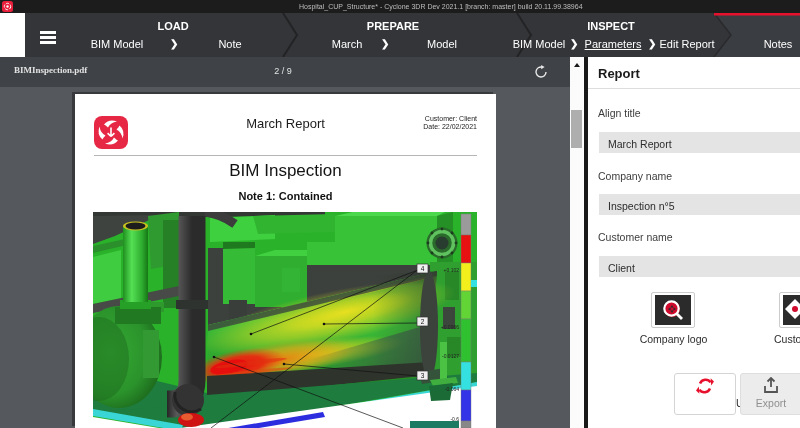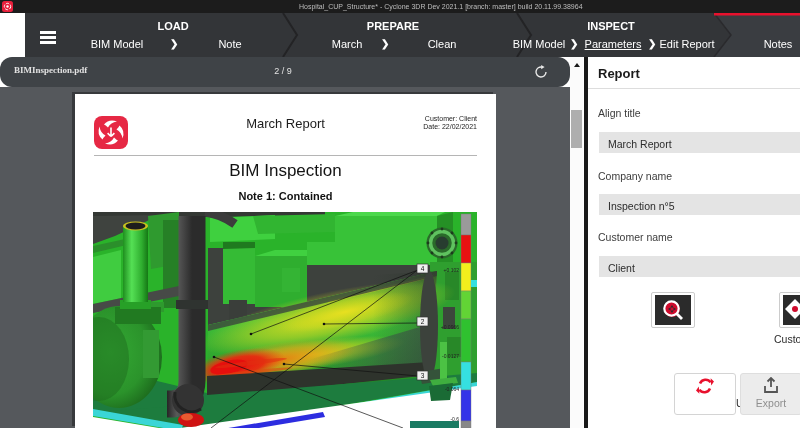--- a/index.html
+++ b/index.html
@@ -35,30 +35,30 @@
   <div class="abs" style="left:108px;top:7px;width:80px;text-align:center;font-size:11px;font-weight:600;color:#fff;">LOAD</div>
   <div class="abs" style="left:328px;top:7px;width:80px;text-align:center;font-size:11px;font-weight:600;color:#fff;">PREPARE</div>
   <div class="abs" style="left:546px;top:7px;width:80px;text-align:center;font-size:11px;font-weight:600;color:#fff;">INSPECT</div>
   <div class="abs" style="left:782px;top:7px;width:80px;text-align:left;font-size:12px;font-weight:700;color:#fff;">DELIVER</div>
 
   <div class="abs" style="left:52px;top:25px;width:80px;text-align:center;font-size:11px;color:#fff;">BIM Model</div>
   <div class="abs" style="left:145px;top:25px;font-size:10px;font-weight:700;color:#fff;">❯</div>
   <div class="abs" style="left:165px;top:25px;width:80px;text-align:center;font-size:11px;color:#fff;">Note</div>
   <div class="abs" style="left:282px;top:25px;width:80px;text-align:center;font-size:11px;color:#fff;">March</div>
   <div class="abs" style="left:356px;top:25px;font-size:10px;font-weight:700;color:#fff;">❯</div>
-  <div class="abs" style="left:377px;top:25px;width:80px;text-align:center;font-size:11px;color:#fff;">Clean</div>
+  <div class="abs" style="left:377px;top:25px;width:80px;text-align:center;font-size:11px;color:#fff;">Model</div>
   <div class="abs" style="left:474px;top:25px;width:80px;text-align:center;font-size:11px;color:#fff;">BIM Model</div>
   <div class="abs" style="left:545px;top:25px;font-size:10px;font-weight:700;color:#fff;">❯</div>
   <div class="abs" style="left:548px;top:25px;width:80px;text-align:center;font-size:11px;color:#fff;text-decoration:underline;">Parameters</div>
   <div class="abs" style="left:623px;top:25px;font-size:10px;font-weight:700;color:#fff;">❯</div>
   <div class="abs" style="left:622px;top:25px;width:80px;text-align:center;font-size:11px;color:#fff;">Edit Report</div>
   <div class="abs" style="left:718px;top:25px;width:70px;text-align:center;font-size:11px;color:#fff;">Notes</div>
 </div>
 
-<div class="abs" style="left:0;top:57px;width:570px;height:30px;background:#3f4347;border-radius:12px;">
+<div class="abs" style="left:0;top:57px;width:570px;height:30px;background:#3f4347;">
   <div class="abs" style="left:14px;top:8px;font-family:'Liberation Serif',serif;font-size:9px;font-weight:700;color:#e2e2e2;">BIMInspection.pdf</div>
   <div class="abs" style="left:243px;top:9px;width:80px;text-align:center;font-size:9px;color:#e2e2e2;">2 / 9</div>
   <svg class="abs" style="left:534px;top:65px;top:8px;" width="14" height="14" viewBox="0 0 14 14">
     <path d="M 8.2 2.1 A 5 5 0 1 0 12 7" fill="none" stroke="#e8e8e8" stroke-width="1.4"></path>
     <polygon points="7.2,0 7.2,4.2 10.6,2.1" fill="#e8e8e8"></polygon>
   </svg>
 </div>
 
 <div class="abs" style="left:0;top:87px;width:570px;height:341px;background:#55585c;"></div>
 
@@ -303,20 +303,21 @@
     <circle cx="17" cy="14" r="8" fill="#cf0a2c"></circle>
     <g fill="#2b2b2b">
       <polygon points="17,10 15.4,12.5 18.6,12.5"></polygon>
       <polygon points="17,18 15.4,15.5 18.6,15.5"></polygon>
       <polygon points="13,14 15.5,12.4 15.5,15.6"></polygon>
       <polygon points="21,14 18.5,12.4 18.5,15.6"></polygon>
     </g>
     <circle cx="16.5" cy="13.5" r="7.2" fill="none" stroke="#fff" stroke-width="2.2"></circle>
     <line x1="21.5" y1="18.5" x2="27" y2="24" stroke="#fff" stroke-width="2.8"></line>
   </svg>
+  <div class="abs" style="left:28px;top:276px;width:115px;text-align:center;font-size:10.5px;color:#2c2c2c;">Company logo</div>
 
   <div class="abs" style="left:191px;top:235px;width:44px;height:36px;background:#fff;border:1px solid #cccccc;border-radius:2px;"></div>
   <svg class="abs" style="left:195px;top:238px;" width="30" height="30" viewBox="0 0 30 30">
     <rect width="36" height="30" fill="#2b2b2b"></rect>
     <polygon points="12,4 22,14 12,24 2,14" fill="#fff"></polygon>
     <circle cx="12" cy="14" r="3" fill="#cf0a2c"></circle>
   </svg>
   <div class="abs" style="left:186px;top:276px;font-size:10.5px;color:#2c2c2c;white-space:nowrap;">Customer logo</div>
 
   <div class="abs" style="left:86px;top:316px;width:62px;height:42px;background:#fff;border:1px solid #d4d4d4;border-radius:3px;"></div>

